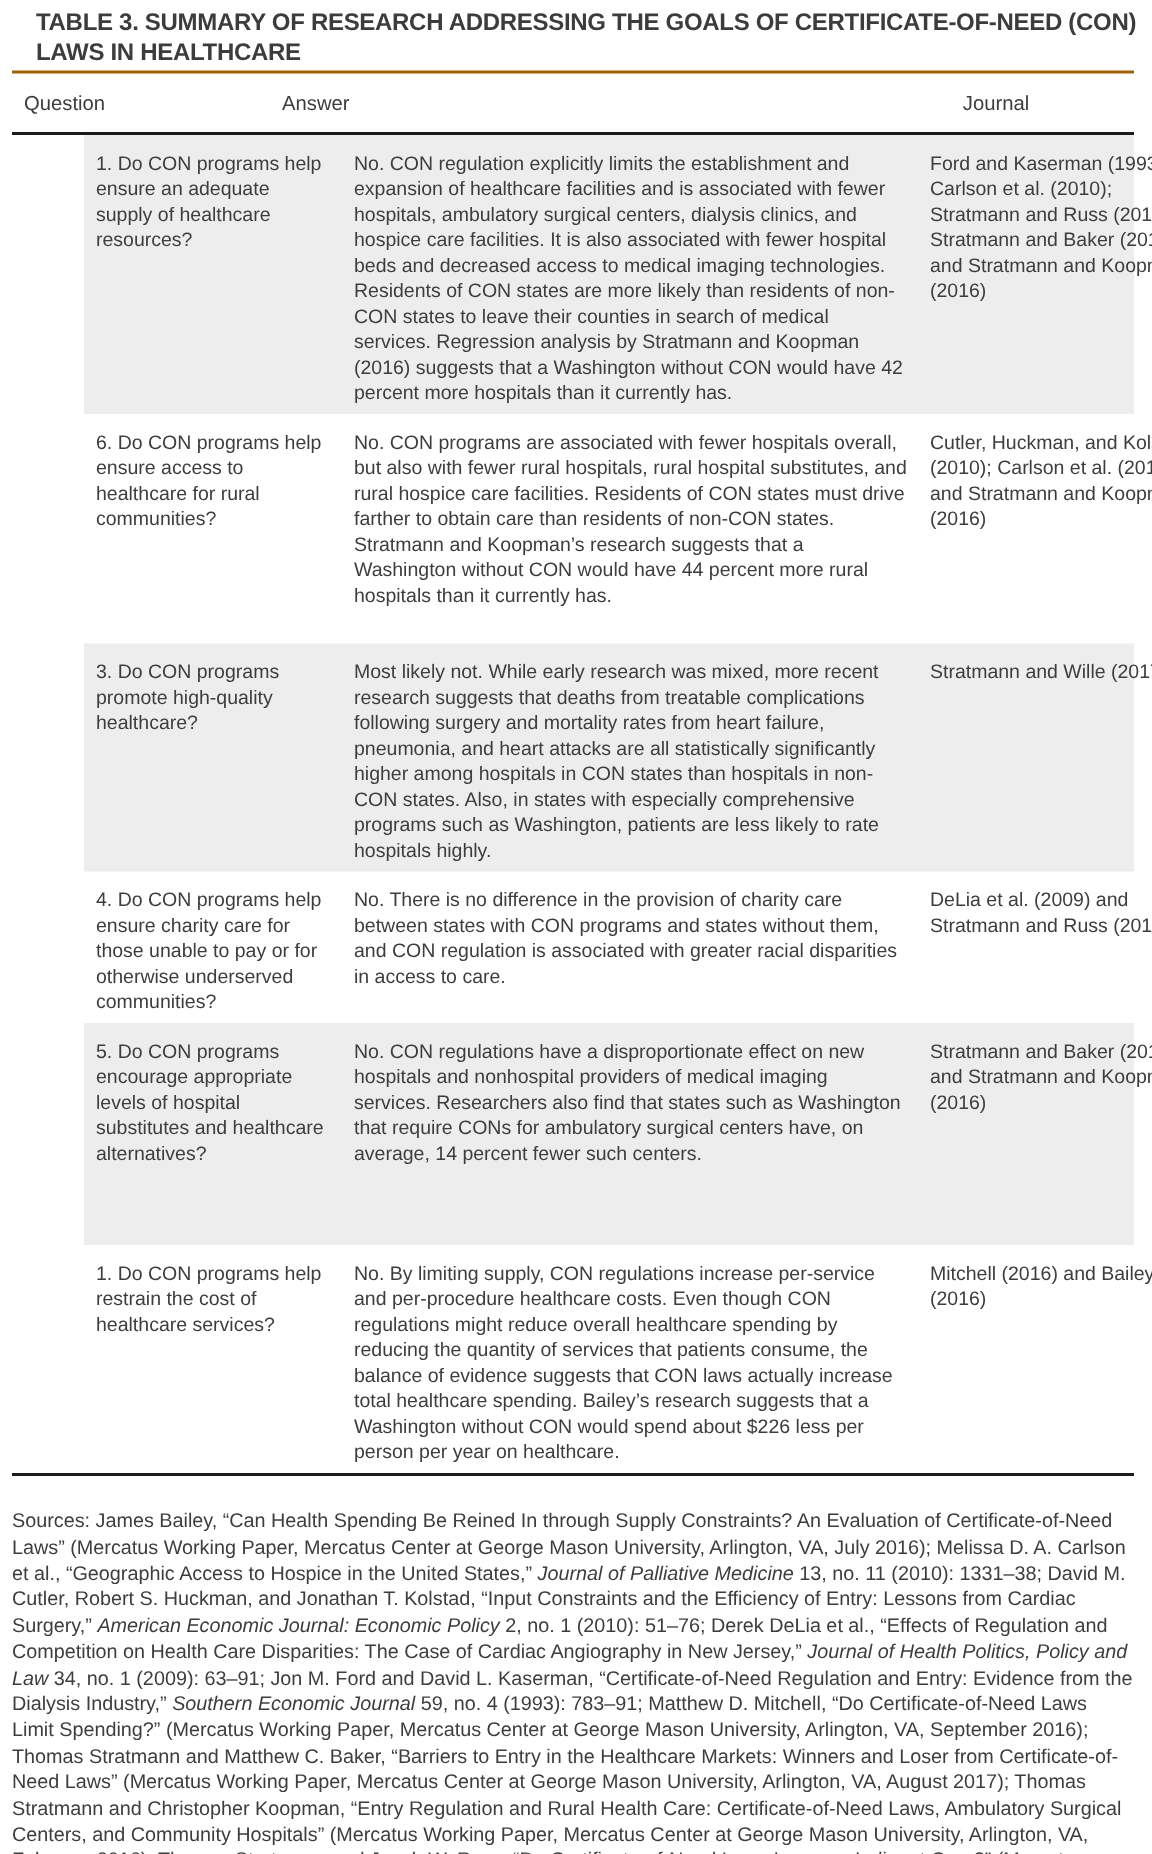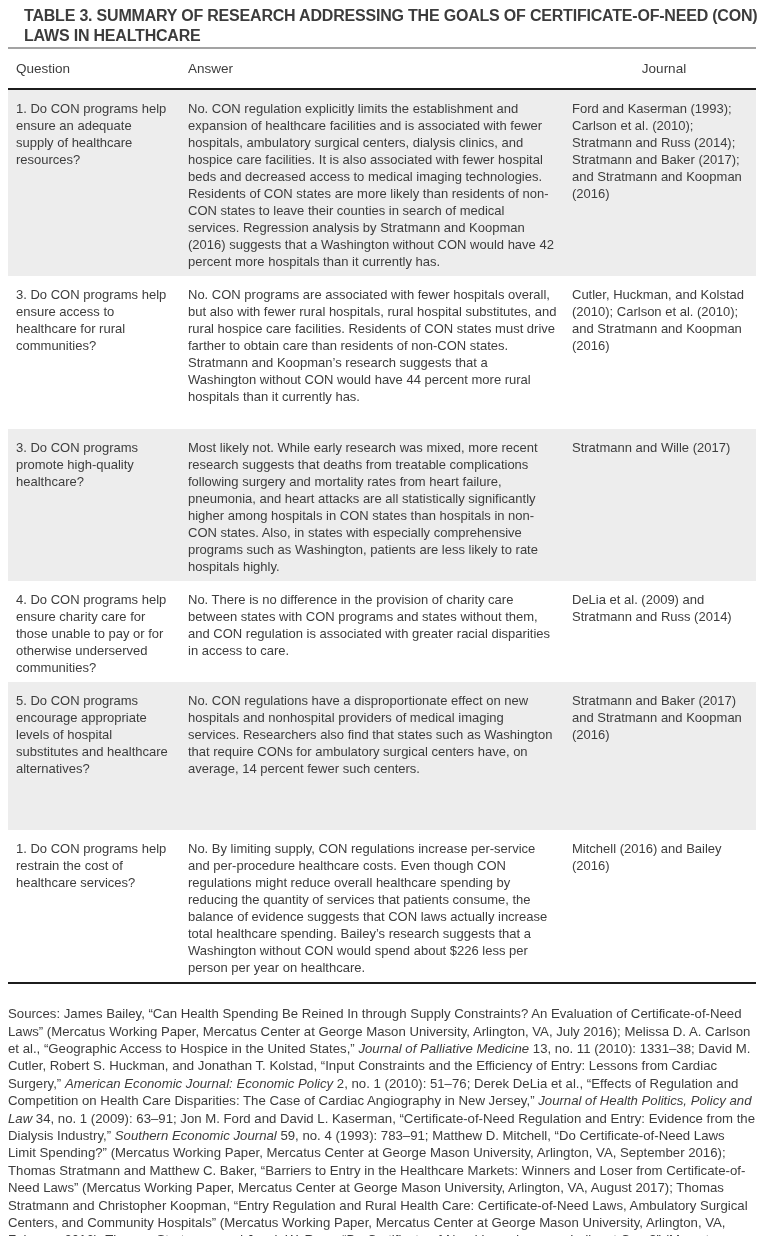--- a/index.html
+++ b/index.html
@@ -20,21 +20,21 @@
     width: 748px;
     font-size: 16px;
     line-height: 20px;
     font-weight: bold;
     letter-spacing: -0.2px;
     color: #3c3c3c;
     margin: 0 0 1px 16px;
   }
   .table-wrap {
     width: 748px;
-    border-top: 2px solid #a3a3a3;
+    border-top: 2px solid #a16207;
     border-bottom: 2px solid #1c1c1c;
   }
   .t-header {
     display: grid;
     grid-template-columns: 180px 384px 184px;
     align-items: center;
     height: 39px;
     border-bottom: 2px solid #1c1c1c;
     font-size: 13.5px;
     color: #3d3d3d;
@@ -43,20 +43,21 @@
   .t-header .h-a { text-align: left; }
   .t-header .h-r { text-align: center; }
   .t-row {
     display: grid;
     grid-template-columns: 180px 384px 184px;
     box-sizing: border-box;
     padding-top: 10px;
     padding-bottom: 6px;
     font-size: 13px;
     line-height: 17px;
+    margin-left: 48px;
   }
   .t-row:nth-child(even) { background: #ededed; }
   .t-row:nth-of-type(1) { min-height: 196px; }
   .t-row:nth-of-type(2) { min-height: 129px; }
   .t-row:nth-of-type(3) { min-height: 153px; }
   .t-row:nth-of-type(4) { min-height: 100px; }
   .t-row:nth-of-type(5) { min-height: 100px; }
   .t-row:nth-of-type(6) { min-height: 148px; }
   .cell-q { padding-left: 8px; padding-right: 16px; }
   .cell-a { padding-right: 14px; }
@@ -85,21 +86,21 @@
       <div class="h-r">Journal</div>
     </div>
 
     <div class="t-row">
       <div class="cell-q">1. Do CON programs help ensure an adequate supply of healthcare resources?</div>
       <div class="cell-a">No. CON regulation explicitly limits the establishment and expansion of healthcare facilities and is associated with fewer hospitals, ambulatory surgical centers, dialysis clinics, and hospice care facilities. It is also associated with fewer hospital beds and decreased access to medical imaging technologies. Residents of CON states are more likely than residents of non-CON states to leave their counties in search of medical services. Regression analysis by Stratmann and Koopman (2016) suggests that a Washington without CON would have 42 percent more hospitals than it currently has.</div>
       <div class="cell-r">Ford and Kaserman (1993); Carlson et al. (2010); Stratmann and Russ (2014); Stratmann and Baker (2017); and Stratmann and Koopman (2016)</div>
     </div>
 
     <div class="t-row">
-      <div class="cell-q">3. Do CON programs help ensure access to healthcare for rural communities?</div>
+      <div class="cell-q">6. Do CON programs help ensure access to healthcare for rural communities?</div>
       <div class="cell-a">No. CON programs are associated with fewer hospitals overall, but also with fewer rural hospitals, rural hospital substitutes, and rural hospice care facilities. Residents of CON states must drive farther to obtain care than residents of non-CON states. Stratmann and Koopman’s research suggests that a Washington without CON would have 44 percent more rural hospitals than it currently has.</div>
       <div class="cell-r">Cutler, Huckman, and Kolstad (2010); Carlson et al. (2010); and Stratmann and Koopman (2016)</div>
     </div>
 
     <div class="t-row">
       <div class="cell-q">3. Do CON programs promote high-quality healthcare?</div>
       <div class="cell-a">Most likely not. While early research was mixed, more recent research suggests that deaths from treatable complications following surgery and mortality rates from heart failure, pneumonia, and heart attacks are all statistically significantly higher among hospitals in CON states than hospitals in non-CON states. Also, in states with especially comprehensive programs such as Washington, patients are less likely to rate hospitals highly.</div>
       <div class="cell-r">Stratmann and Wille (2017)</div>
     </div>
 

